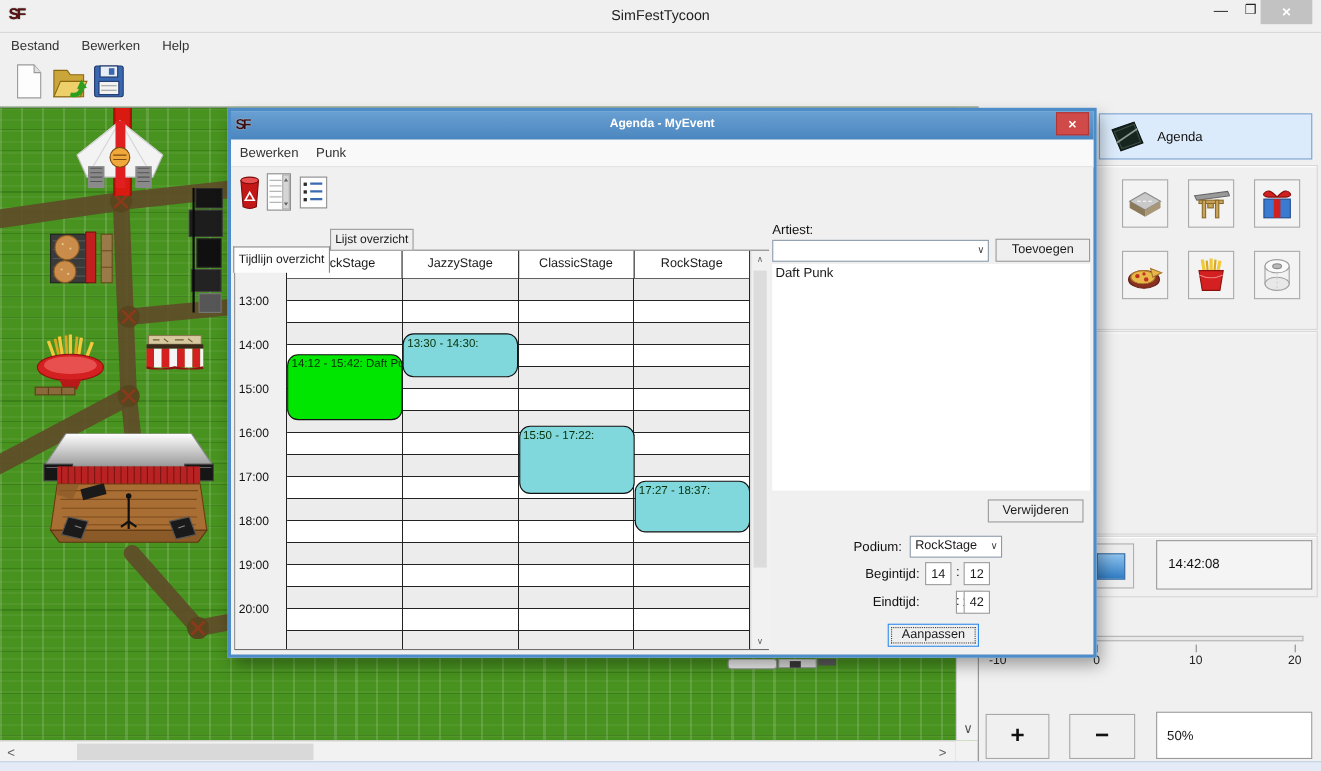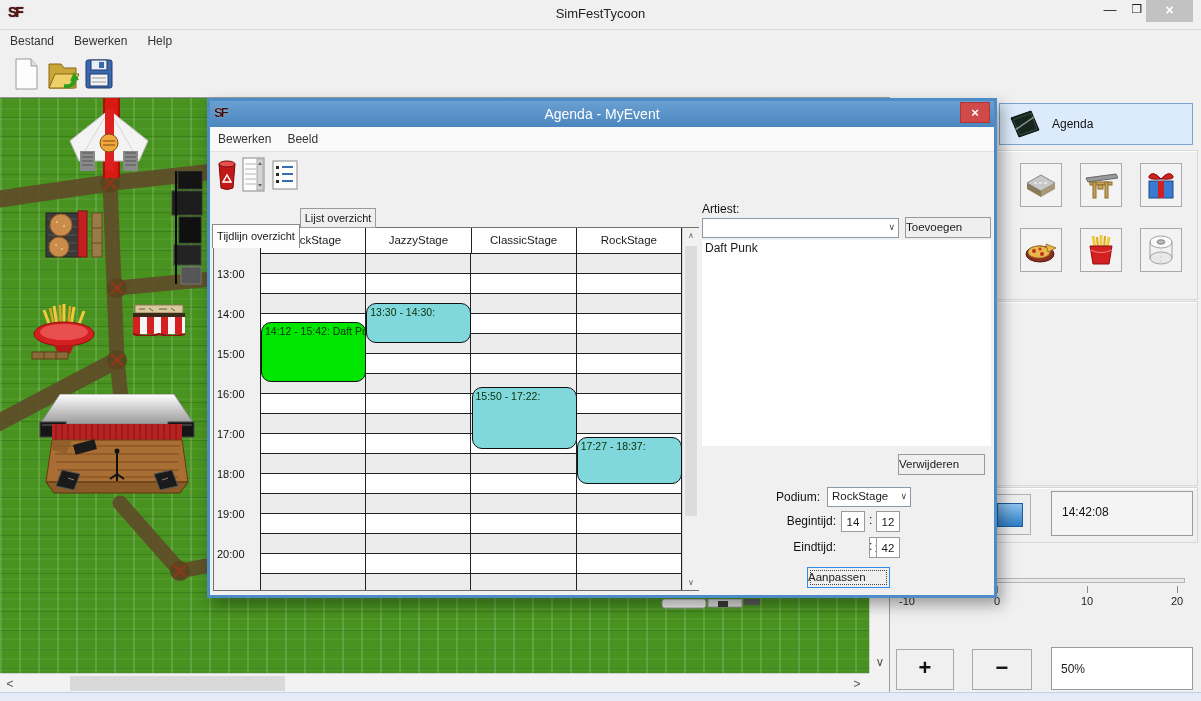--- a/index.html
+++ b/index.html
@@ -51,21 +51,21 @@
   .slider-lbl{position:absolute;top:498px;font-size:11px;color:#222;transform:translateX(-50%);}
   .zoom-btn{position:absolute;top:552px;height:39px;background:#f0f0f0;border:1px solid #a8a8a8;
             font-size:22px;font-weight:bold;text-align:center;line-height:36px;color:#111;}
   #zoomval{left:161px;top:550px;width:142px;height:43px;background:#fff;border:1px solid #9a9a9a;
            font-size:12px;padding:14px 0 0 9px;box-sizing:border-box;}
   #bottomstrip{left:0;top:692px;width:1201px;height:9px;background:#e4ebf7;border-top:1px solid #c3cfe2;}
   
   #dialog{left:207px;top:98px;width:790px;height:500px;border:3px solid #4e8cc8;box-sizing:border-box;
           background:#f0f0f0;box-shadow:5px 7px 14px rgba(0,0,0,.35);}
   #dlg-titlebar{left:0;top:0;width:784px;height:26px;background:linear-gradient(180deg,#6aa0d2,#4a86bf);}
-  #dlg-title{left:0;top:5px;width:784px;text-align:center;color:#fff;font-size:14px;}
+  #dlg-title{left:0;top:5px;width:784px;text-align:center;color:#fff;font-size:11px;font-weight:bold;}
   #dlg-close{left:750px;top:1px;width:30px;height:21px;background:#d04a4a;border:1px solid #b03535;
              color:#fff;text-align:center;font-weight:bold;font-size:13px;line-height:19px;box-sizing:border-box;}
   #dlg-menubar{left:0;top:26px;width:784px;height:24px;background:#f9f9f9;border-bottom:1px solid #e2e2e2;
                display:flex;align-items:center;}
   #dlg-menubar .menu-item{padding:0 8px;font-size:12px;}
   #dlg-toolbar{left:0;top:50px;width:784px;height:48px;}
   
   .tab{position:absolute;font-size:11px;text-align:center;box-sizing:border-box;}
   #tab-active{left:2px;top:103px;width:88px;height:24px;background:#fdfdfd;border:1px solid #8a8a8a;
               border-bottom:none;line-height:22px;z-index:3;margin-top:20px;}
@@ -86,21 +86,21 @@
   .sched-event{position:absolute;border:1px solid #111;border-radius:10px;font-size:10.5px;
                padding:2px 3px;box-sizing:border-box;overflow:hidden;white-space:nowrap;color:#083008;}
   #sched-vscroll{left:468px;top:0;width:17px;height:362px;background:#f1f1f1;border-left:1px solid #d5d5d5;}
   .gs-arrow{position:absolute;left:0;width:16px;text-align:center;font-size:8px;color:#666;}
   #gs-thumb{position:absolute;left:2px;top:18px;width:12px;height:270px;background:#dcdcdc;}
   
   .dlg-label{position:absolute;font-size:12px;color:#111;}
   .combo{position:absolute;background:#fff;border:1px solid #8a9aa8;font-size:11.5px;
          padding:2px 14px 0 4px;box-sizing:border-box;}
   .combo .arr{position:absolute;right:3px;top:3px;font-size:9px;color:#444;}
-  .btn{position:absolute;background:#efefef;border:1px solid #9a9a9a;font-size:11.5px;
+  .btn{position:absolute;background:#efefef;border:1px solid #9a9a9a;font-size:11.5px;text-align:center;
        box-sizing:border-box;}
   #artist-list{left:492px;top:139px;width:289px;height:206px;background:#fff;font-size:12px;}
   .list-item{padding:1px 3px;}
   .numfield{position:absolute;width:24px;height:21px;background:#fff;border:1px solid #9a9a9a;
             font-size:11.5px;text-align:center;line-height:20px;box-sizing:border-box;}
   #btn-apply{border:1px solid #2d8ceb;outline:1px dotted #444;outline-offset:-4px;}
   .r-label{text-align:right;}
 </style>
 </head>
 <body>
@@ -393,21 +393,21 @@
   <div class="abs" id="bottomstrip"></div>
 
   <div class="abs" id="dialog">
     <div class="abs" id="dlg-titlebar">
       <span class="abs sf-logo" style="left:4px;top:4px;font-size:13px;color:#3a0e0e;text-shadow:0 0 1px #fff;">SF</span>
       <div class="abs" id="dlg-title">Agenda - MyEvent</div>
       <div class="abs" id="dlg-close">×</div>
     </div>
     <div class="abs" id="dlg-menubar">
       <span class="menu-item">Bewerken</span>
-      <span class="menu-item">Beeld</span>
+      <span class="menu-item">Punk</span>
     </div>
 
     <div class="abs" id="dlg-toolbar">
       <span class="abs" style="left:6px;top:8px;">
         <svg width="22" height="32">
           <path d="M3,5 q8,-4 16,0 l-2,24 q-6,3 -12,0 z" fill="#c41818" stroke="#7a0c0c"></path>
           <ellipse cx="11" cy="5" rx="8" ry="3" fill="#e85050" stroke="#7a0c0c"></ellipse>
           <path d="M11,16 l-4,7 h8 z" fill="none" stroke="#fff" stroke-width="1.5"></path>
         </svg>
       </span>

